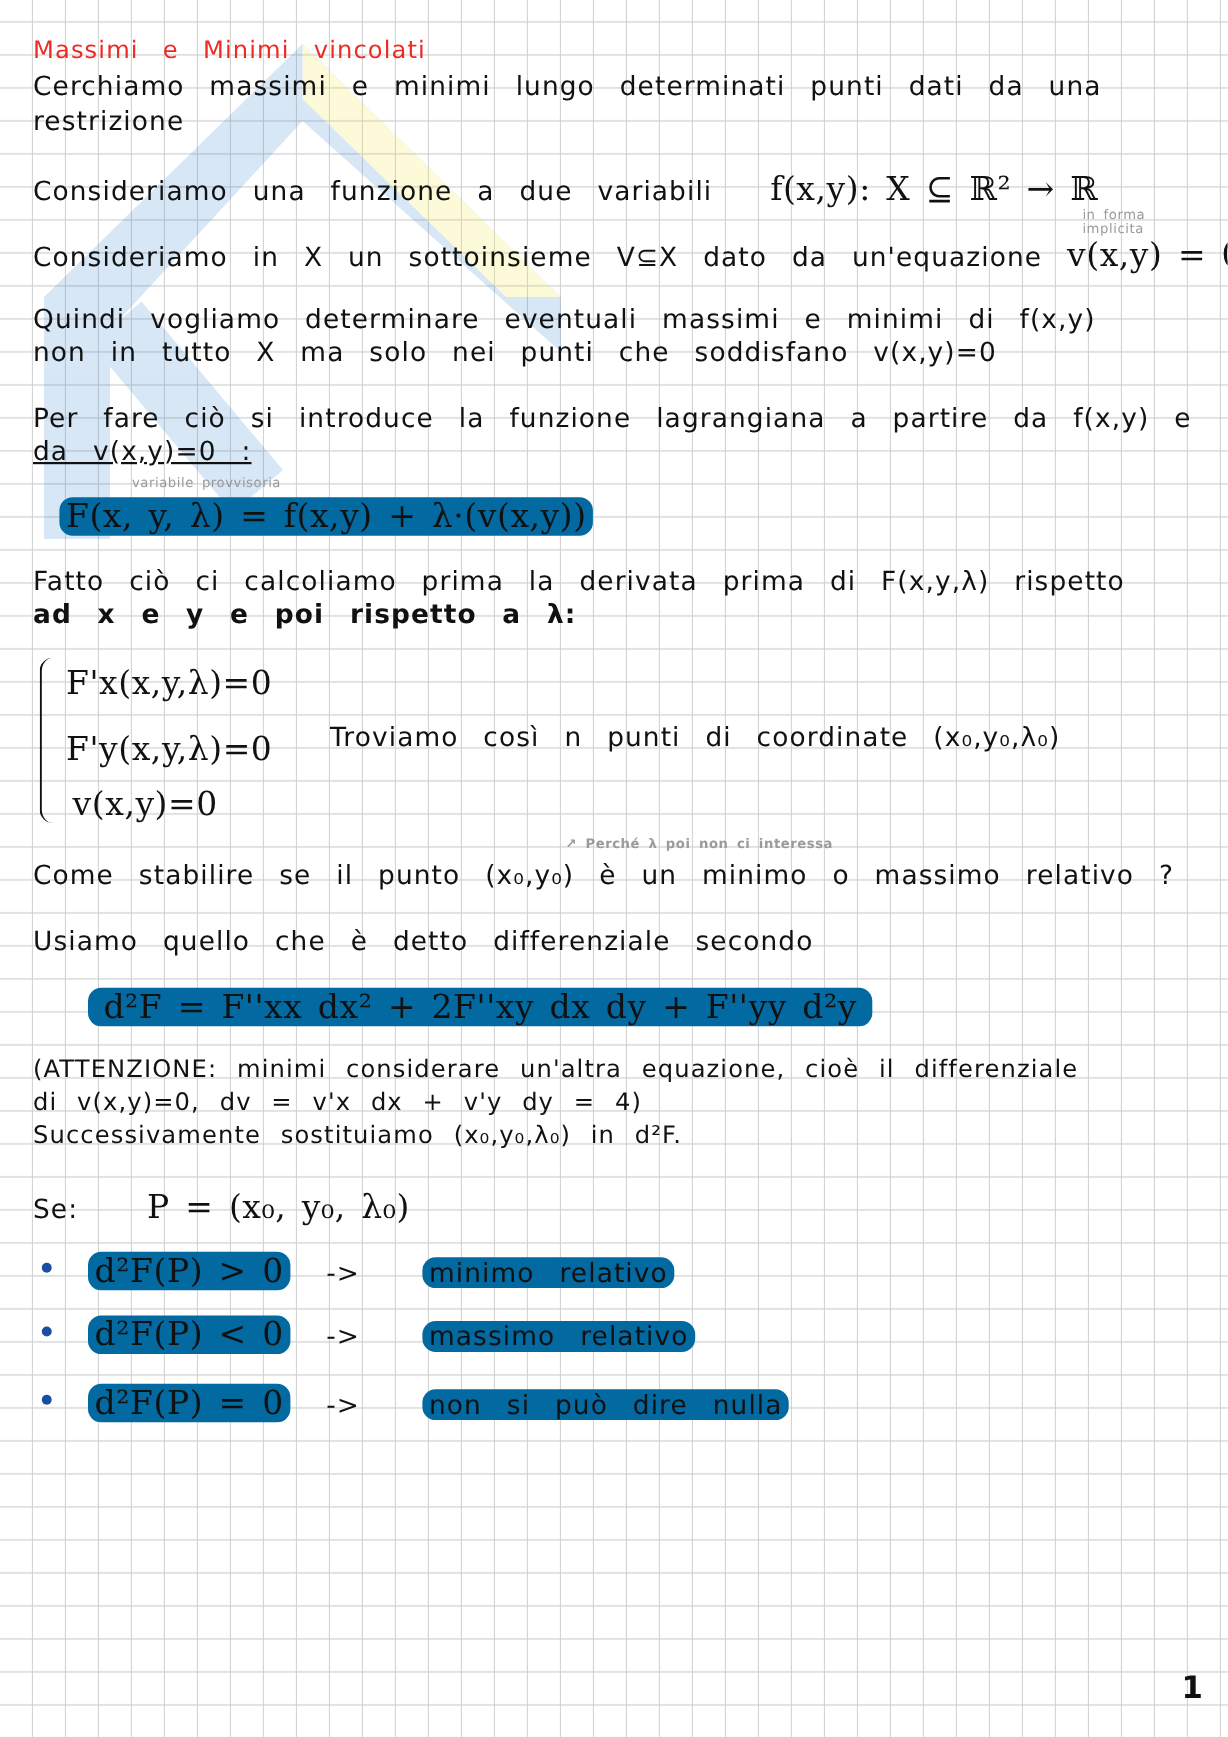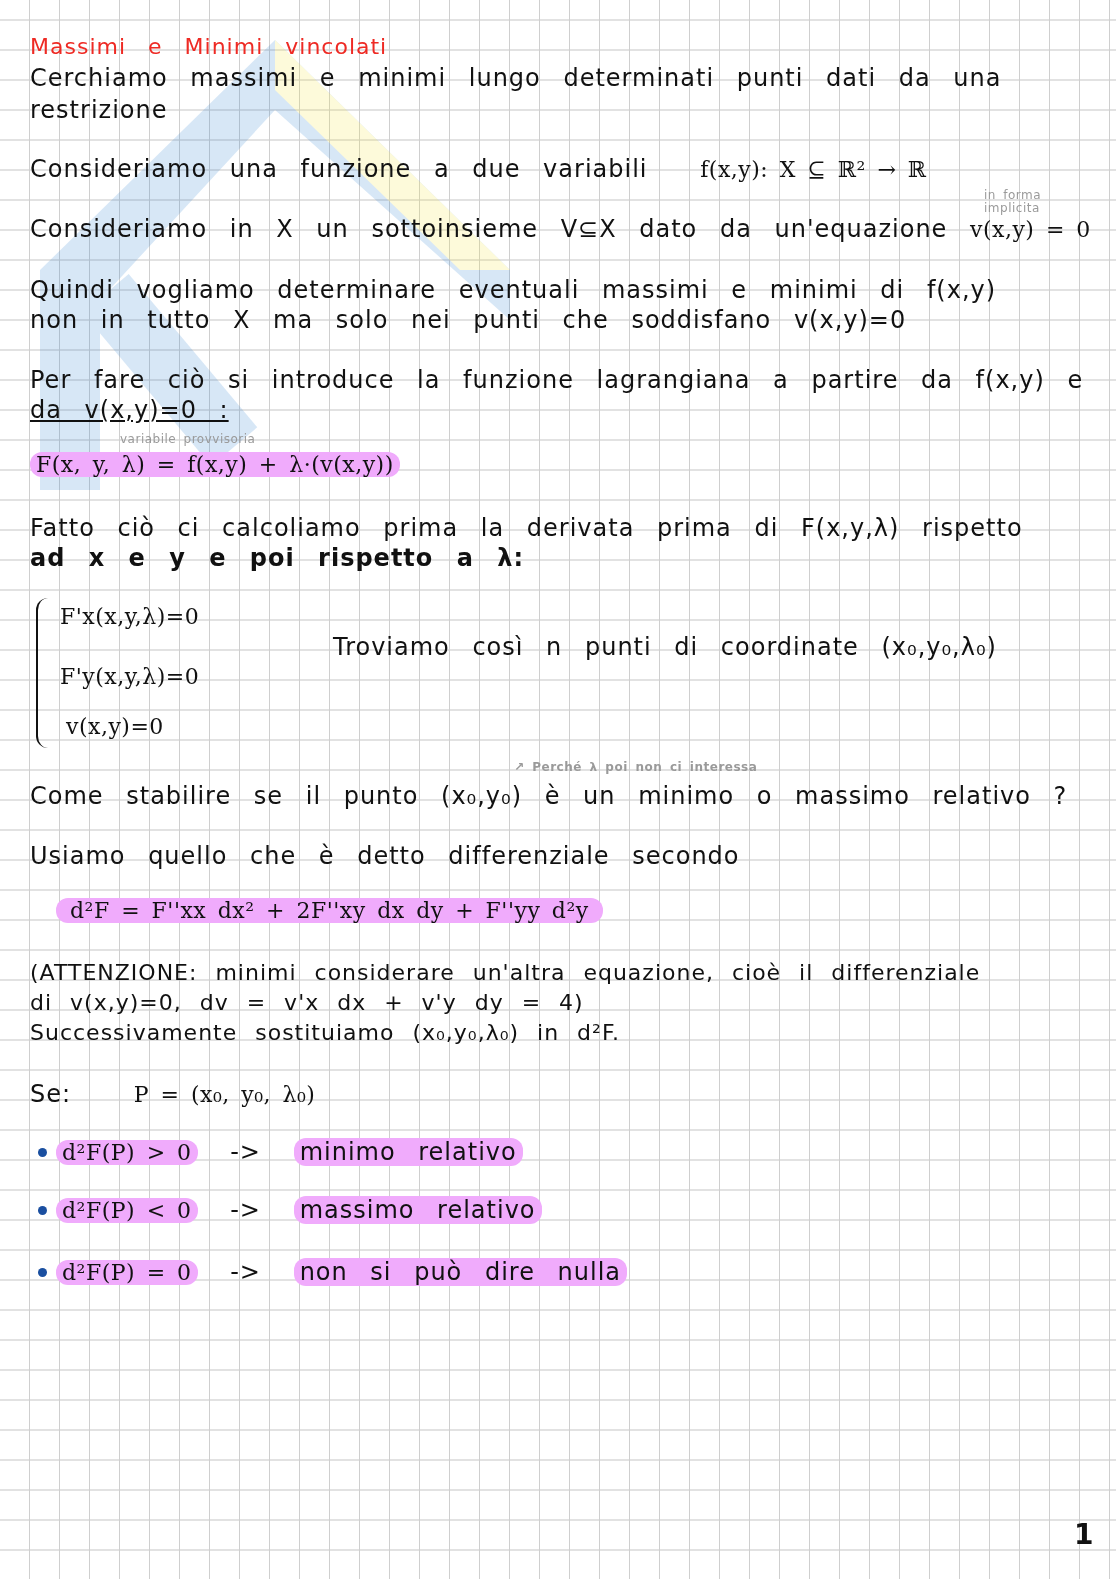--- a/index.html
+++ b/index.html
@@ -20,23 +20,23 @@
   }
   .line {
     position: absolute; white-space: nowrap;
     font-family: "DejaVu Sans", sans-serif;
     font-size: 24px; letter-spacing: 1px; word-spacing: 14px;
     color: #111;
   }
   .title { color: #ee2a24; font-size: 22px; }
   .note { color: #9a9a9a; font-size: 12px; letter-spacing: 0.5px; word-spacing: 3px; }
   .hl {
-    background: #f0abfc; border-radius: 12px; padding: 0 6px;
+    background: #0369a1; border-radius: 12px; padding: 0 6px; margin-left: 24px;
   }
-  .math { font-family: "DejaVu Serif", serif; font-size: 22px; letter-spacing: 0.5px; word-spacing: 4px; }
+  .math { font-family: "DejaVu Serif", serif; font-size: 30px; letter-spacing: 0.5px; word-spacing: 4px; }
   .brace {
     position: absolute; left: 36px; top: 598px; width: 14px; height: 150px;
     border-left: 2px solid #111; border-radius: 12px 0 0 12px;
   }
   .bullet {
     position: absolute; width: 9px; height: 9px; border-radius: 50%; background: #1a4fa0;
   }
   .arrow { margin: 0 10px; }
   .page-num { position: absolute; left: 1074px; top: 1518px; font-size: 28px; font-weight: bold; }
 </style>
@@ -76,21 +76,21 @@
   <span class="hl">F(x, y, λ) = f(x,y) + λ·(v(x,y))</span>
 </div>
 
 <div class="line" style="left:30px; top:514px;">Fatto ciò ci calcoliamo prima la derivata prima di F(x,y,λ) rispetto</div>
 <div class="line" style="left:30px; top:544px;font-weight:bold;">ad x e y e poi rispetto a λ:</div>
 
 <div class="brace"></div>
 <div class="line math" style="left:60px; top:604px;">F'x(x,y,λ)=0</div>
 <div class="line math" style="left:60px; top:664px;">F'y(x,y,λ)=0</div>
 <div class="line math" style="left:66px; top:714px;">v(x,y)=0</div>
-<div class="line" style="left:300px; top:633px;margin-left:33px;">Troviamo così n punti di coordinate (x₀,y₀,λ₀)</div>
+<div class="line" style="left:300px; top:656px;">Troviamo così n punti di coordinate (x₀,y₀,λ₀)</div>
 
 <div class="line note" style="left:514px; top:760px;font-weight:bold;">↗ <span>Perché λ poi non ci interessa</span></div>
 <div class="line" style="left:30px; top:782px;">Come stabilire se il punto (x₀,y₀) è un minimo o massimo relativo ?</div>
 
 <div class="line" style="left:30px; top:842px;">Usiamo quello che è detto differenziale secondo</div>
 <div class="line math" style="left:56px; top:898px;">
   <span class="hl" style="padding:0 14px;">d²F = F''xx dx² + 2F''xy dx dy + F''yy d²y</span>
 </div>
 
 <div class="line" style="left:30px; top:960px; font-size:22px; word-spacing:10px;">(ATTENZIONE: minimi considerare un'altra equazione, cioè il differenziale</div>

